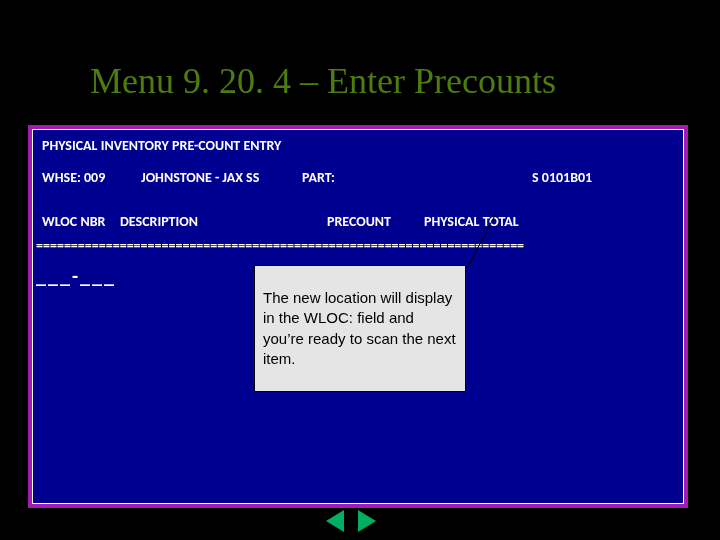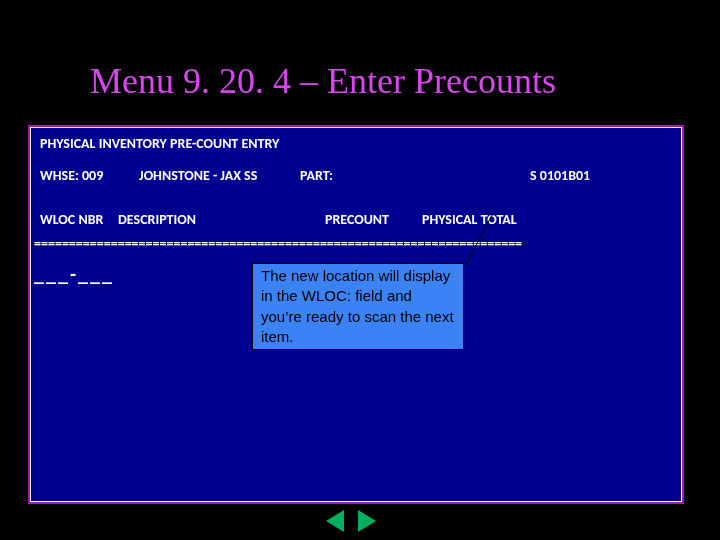--- a/index.html
+++ b/index.html
@@ -15,31 +15,31 @@
     width: 720px;
     height: 540px;
     background: #000;
     position: relative;
   }
   .title {
     position: absolute;
     left: 90px;
     top: 60px;
     font-size: 36px;
-    color: #d946ef;
+    color: #4d7c0f;
     white-space: nowrap;
   }
   .panel {
     position: absolute;
     left: 28px;
     top: 125px;
     width: 652px;
     height: 375px;
     background: #000090;
-    border: 2px solid #a21caf;
+    border: 4px solid #a21caf;
     box-shadow: 0 0 0 1px #fff inset;
   }
   .panel-inner {
     position: relative;
     width: 100%;
     height: 100%;
     color: #fff;
     font-family: Calibri, Arial, sans-serif;
     font-weight: 700;
     font-size: 14px;
@@ -91,27 +91,27 @@
     font-weight: 700;
     font-size: 20px;
     letter-spacing: 2px;
   }
   .callout {
     position: absolute;
     left: 222px;
     top: 136px;
     width: 212px;
     border: 1px solid #000;
-    background: #3b82f6;
+    background: #e5e5e5;
     color: #000;
     font-family: Arial, sans-serif;
     font-weight: 400;
     font-size: 15px;
     line-height: 1.35;
-    padding: 2px 8px;
+    padding: 22px 8px;
     box-sizing: border-box;
   }
   .callout-line {
     position: absolute;
     border-top: 1px solid #000;
   }
   .cl1 { left: 435px; top: 138px; width: 60px; transform: rotate(-62deg); transform-origin: left top; }
   .nav {
     position: absolute;
     left: 326px;

